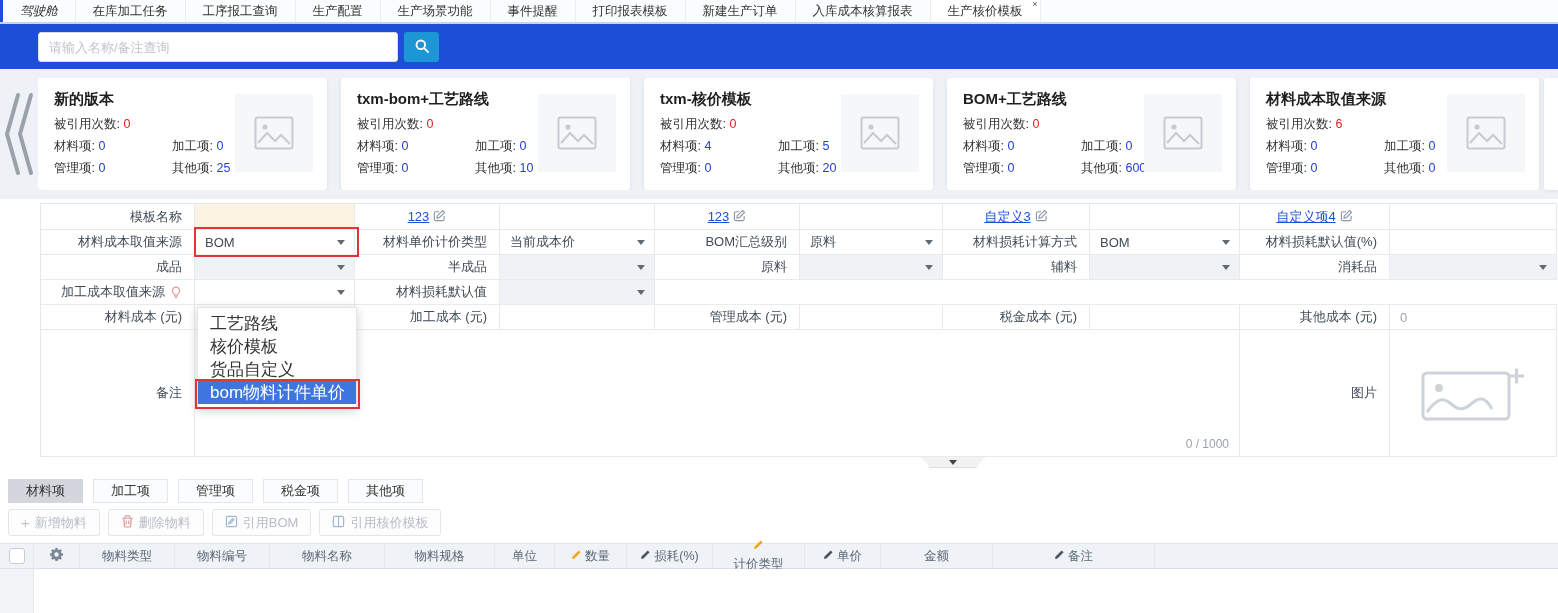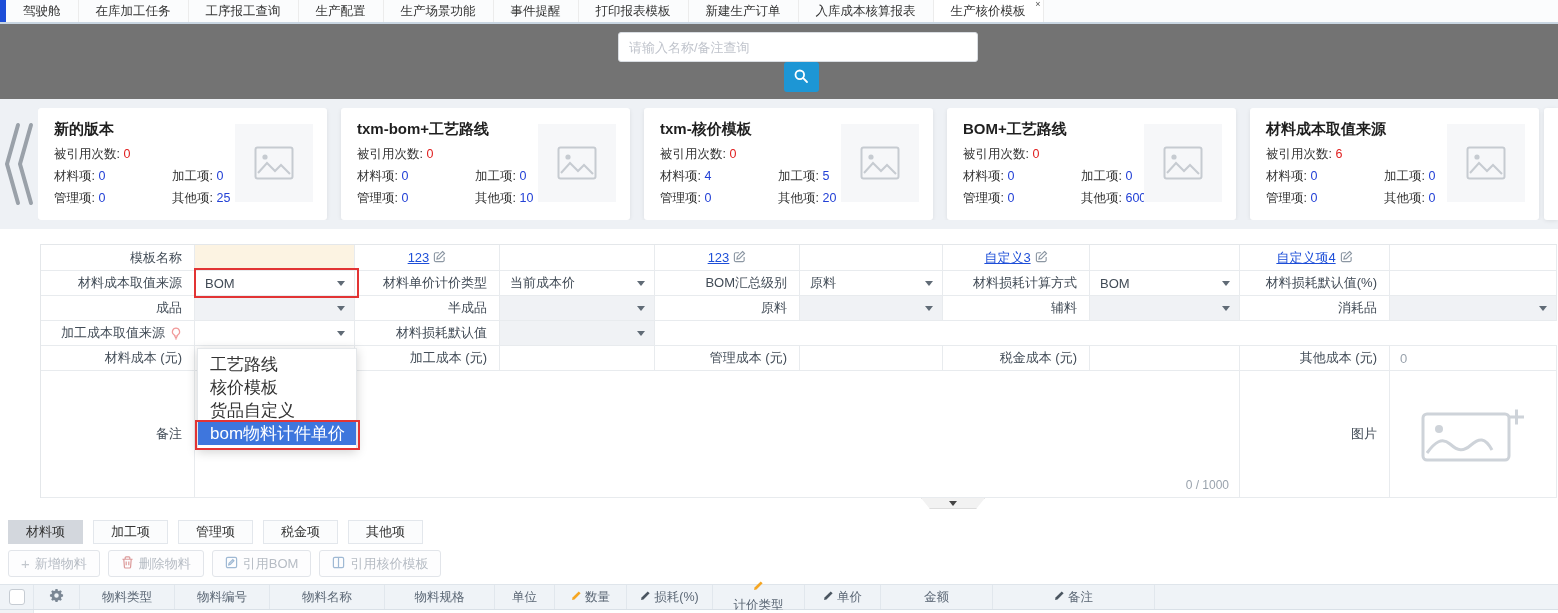--- a/index.html
+++ b/index.html
@@ -4,26 +4,26 @@
 <style>
   * { box-sizing: border-box; margin: 0; padding: 0; }
   html,body { width:1558px; height:613px; overflow:hidden;
     font-family:"Liberation Sans","DejaVu Sans",sans-serif; background:#fff; }
 
   
   .tabbar { display:flex; align-items:stretch; height:24px; background:#fbfcfd;
     border-bottom:2px solid #c9d6e2; }
   .tab { position:relative; display:flex; align-items:center; padding:0 17px;
     font-size:12.5px; color:#333; border-right:1px solid #ececec; cursor:default; }
-  .tab:first-child { border-left:6px solid #1d4ed8; }
+  .tab:first-child { border-left:3px solid #1d4ed8;font-style:italic; }
   .tab.active { background:#fff; }
   .tab-close { position:absolute; top:0; right:2px; font-size:9px; color:#555; line-height:9px; }
 
   
-  .search-row { display:flex; align-items:center; padding:8px 0 7px 38px; background:#737373;flex-direction:column; }
+  .search-row { display:flex; align-items:center; padding:8px 0 7px 38px; background:#1d4ed8; }
   .search-input { width:360px; height:30px; border:1px solid #d9dde2; border-radius:3px;
     padding:0 10px; font-size:13px; color:#333; outline:none; }
   .search-input::placeholder { color:#c0c4cc; }
   .search-btn { width:35px; height:30px; margin-left:6px; border:none; border-radius:3px;
     background:#1d96d5; display:flex; align-items:center; justify-content:center; cursor:pointer; }
 
   
   .cards-strip { position:relative; height:130px; background:#eef1f5; display:flex; align-items:center; }
   .chev { width:38px; display:flex; justify-content:center; align-items:center; }
   .cards-row { display:flex; gap:14px; overflow:hidden; flex:1;align-items:flex-end; }
@@ -32,21 +32,21 @@
   .card-title { font-size:15px; font-weight:bold; color:#1f1f1f; margin-bottom:7px; }
   .card-line { font-size:12.5px; color:#333; margin-bottom:5px; }
   .card-stats { display:grid; grid-template-columns:118px 1fr; row-gap:5px; font-size:12.5px; color:#333; }
   .num-red { color:#e01e1e; } .num-blue { color:#2341d6; }
   .card-img { position:absolute; right:14px; top:16px; width:78px; height:78px;
     background:#f6f7f9; display:flex; align-items:center; justify-content:center; }
   .card-stub { flex:0 0 14px; height:112px; background:#fff; border-radius:3px 0 0 3px;
     box-shadow:0 1px 4px rgba(0,0,0,.08); }
 
   
-  .form-wrap { position:relative; margin:15px 0 0 40px; width:1517px;
+  .form-wrap { position:relative; margin:4px 0 0 40px; width:1517px;
     border-top:1px solid #e4e7ea; border-left:1px solid #e4e7ea;
     display:grid;
     grid-template-columns:154px 160px 145px 155px 145px 143px 147px 150px 150px 167px;
     grid-template-rows:26px 25px 25px 25px 25px 127px; }
   .fc { display:flex; align-items:center; border-right:1px solid #e8ebee;
     border-bottom:1px solid #e8ebee; font-size:13px; color:#414b56; background:#fff; min-width:0; }
   .fc.lbl { justify-content:flex-end; padding-right:12px; text-align:right; }
   .fc.center { justify-content:center; }
   .fc.cream { background:#fcf3e2; }
   .fc.sel { position:relative; padding-left:10px; }

